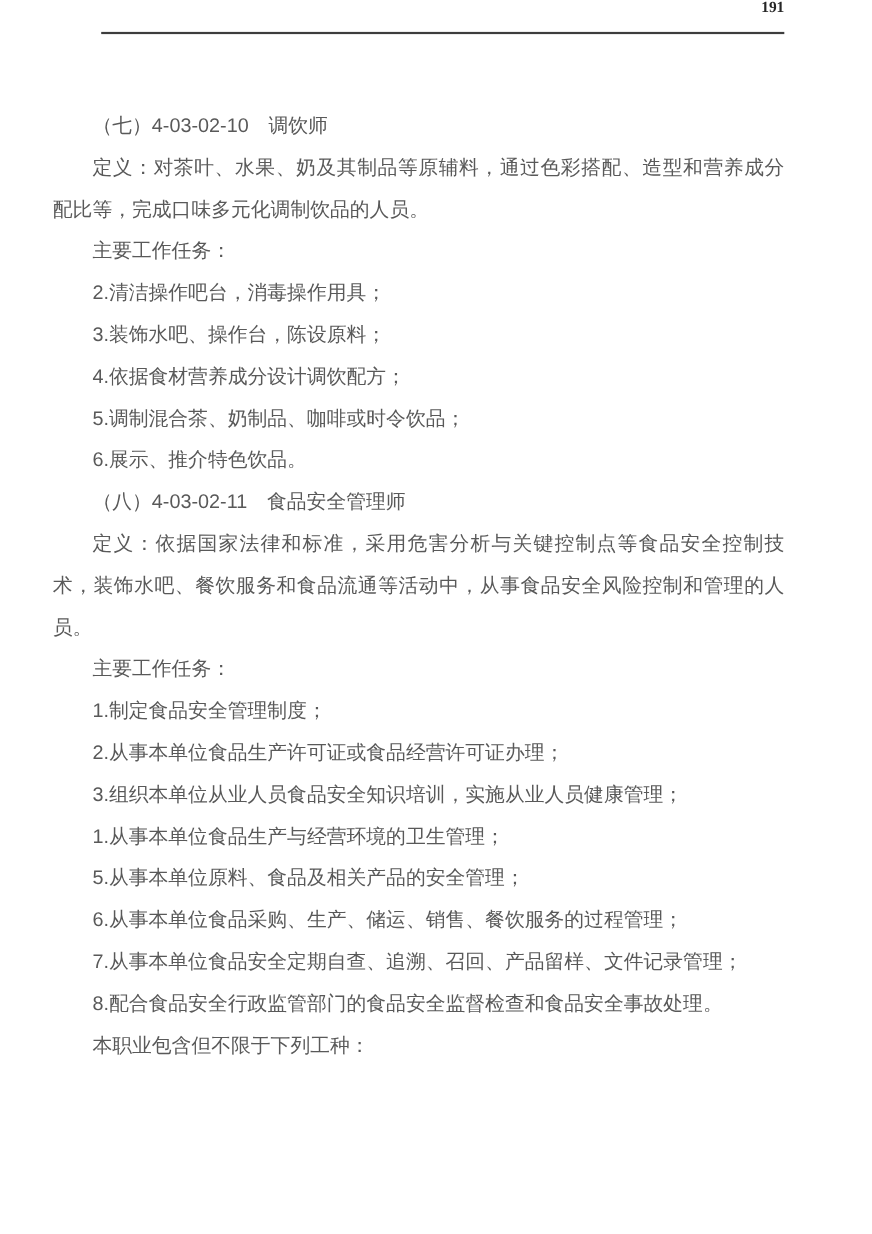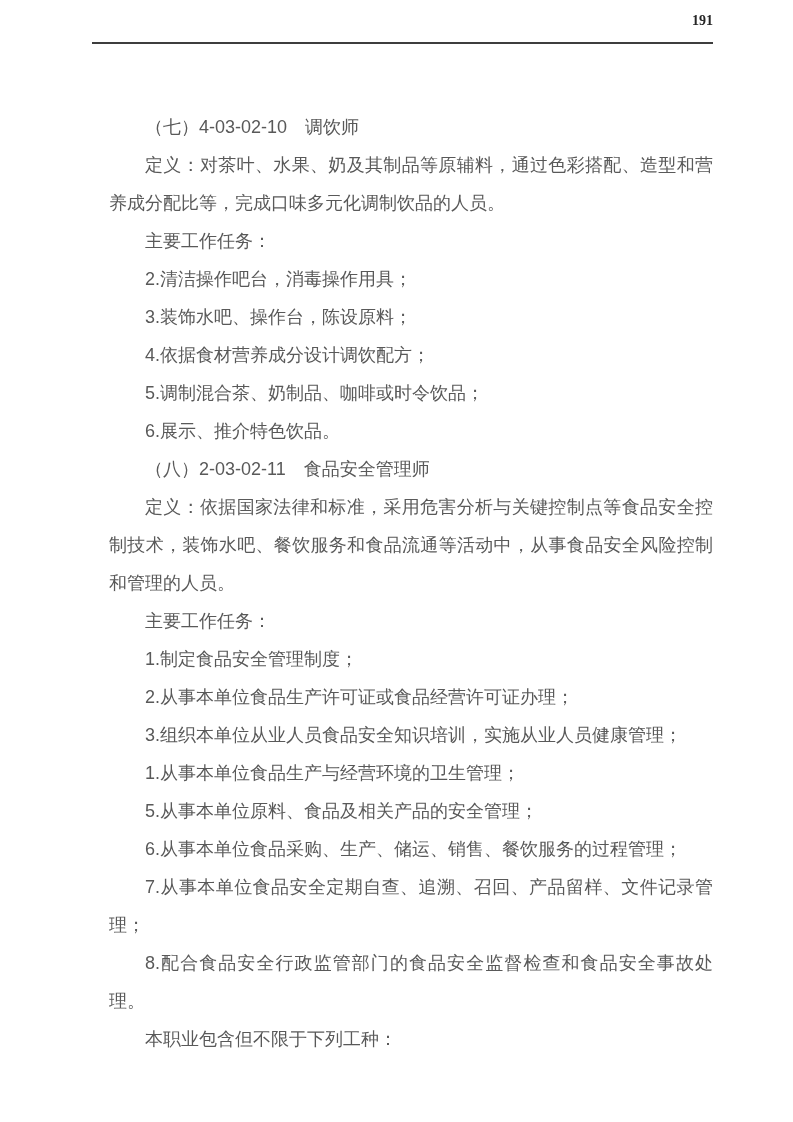--- a/index.html
+++ b/index.html
@@ -15,39 +15,39 @@
     font-family: "Liberation Sans", "DejaVu Sans", sans-serif;
   }
   .page {
     width: 793px;
     height: 1122px;
     background: #ffffff;
     box-sizing: border-box;
   }
   .page-header {
     box-sizing: border-box;
-    padding: 13px 80px 0 92px;
+    padding: 0 80px 0 92px;
   }
   .page-number {
     display: block;
     text-align: right;
     font-family: "Liberation Serif", "DejaVu Serif", serif;
     font-weight: bold;
     font-size: 14px;
     line-height: 15px;
     color: #262626;
   }
   .header-rule {
     margin-top: 14px;
     height: 2px;
     background: #3d3d3d;
   }
   .doc-body {
     box-sizing: border-box;
-    padding: 0 80px 0 109px;
+    padding: 0 80px 0 48px;
     margin-top: 64px;
   }
   .para {
     margin: 0;
     font-size: 18px;
     line-height: 38px;
     color: #595959;
     text-align: justify;
     text-indent: 2em;
     letter-spacing: 0;
@@ -69,21 +69,21 @@
   <div class="doc-body" id="doc-body">
 
   <p class="para heading">（七）4-03-02-10　调饮师</p>
       <p class="para">定义：对茶叶、水果、奶及其制品等原辅料，通过色彩搭配、造型和营养成分配比等，完成口味多元化调制饮品的人员。</p>
       <p class="para">主要工作任务：</p>
       <p class="para">2.清洁操作吧台，消毒操作用具；</p>
       <p class="para">3.装饰水吧、操作台，陈设原料；</p>
       <p class="para">4.依据食材营养成分设计调饮配方；</p>
       <p class="para">5.调制混合茶、奶制品、咖啡或时令饮品；</p>
       <p class="para">6.展示、推介特色饮品。</p>
-      <p class="para heading">（八）2-03-02-11　食品安全管理师</p>
+      <p class="para heading">（八）4-03-02-11　食品安全管理师</p>
       <p class="para">定义：依据国家法律和标准，采用危害分析与关键控制点等食品安全控制技术，装饰水吧、餐饮服务和食品流通等活动中，从事食品安全风险控制和管理的人员。</p>
       <p class="para">主要工作任务：</p>
       <p class="para">1.制定食品安全管理制度；</p>
       <p class="para">2.从事本单位食品生产许可证或食品经营许可证办理；</p>
       <p class="para">3.组织本单位从业人员食品安全知识培训，实施从业人员健康管理；</p>
       <p class="para">1.从事本单位食品生产与经营环境的卫生管理；</p>
       <p class="para">5.从事本单位原料、食品及相关产品的安全管理；</p>
       <p class="para">6.从事本单位食品采购、生产、储运、销售、餐饮服务的过程管理；</p>
       <p class="para">7.从事本单位食品安全定期自查、追溯、召回、产品留样、文件记录管理；</p>
       <p class="para">8.配合食品安全行政监管部门的食品安全监督检查和食品安全事故处理。</p>

